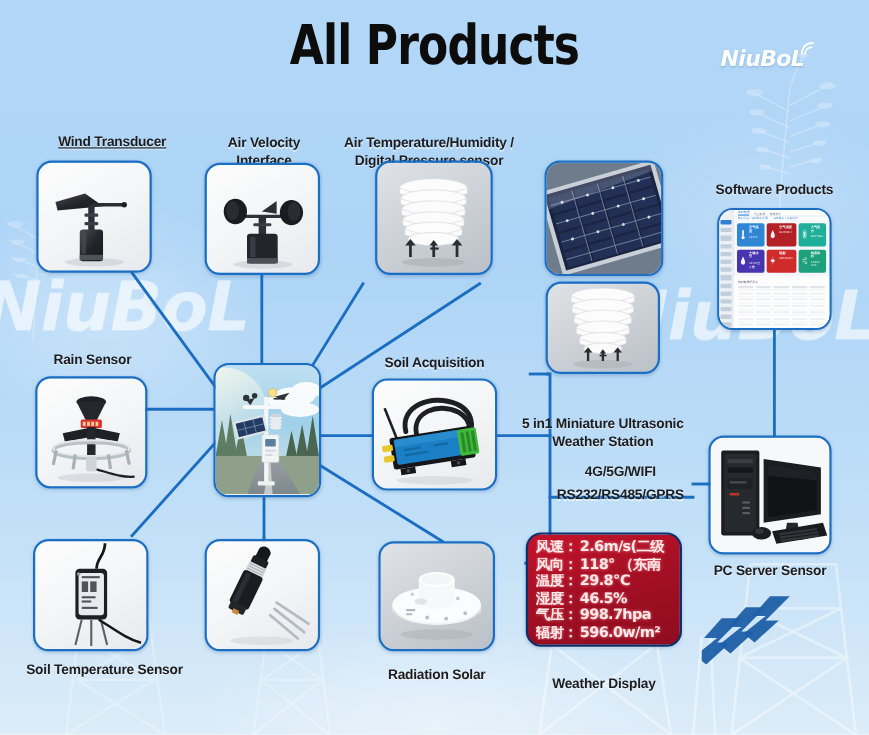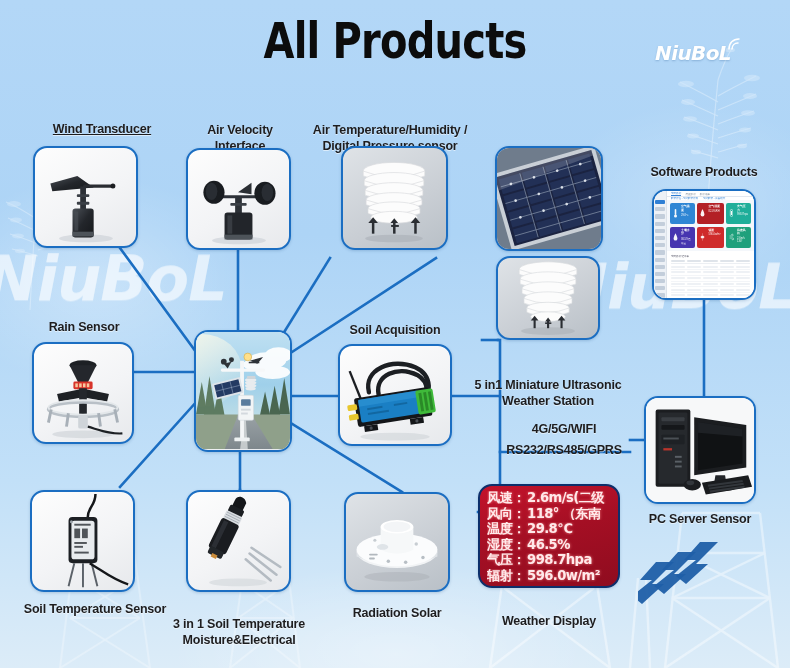--- a/index.html
+++ b/index.html
@@ -889,24 +889,20 @@
         <rect x="28" y="68" width="16" height="8" rx="2" fill="#22262a"></rect>
         <rect x="33" y="74" width="6" height="4" fill="#c98b3a"></rect>
       </g>
       <g stroke="#b4bbc2" stroke-width="2.6" fill="none" stroke-linecap="round">
         <path d="M66 58 L96 78"></path>
           <path d="M64 64 L92 86"></path>
           <path d="M60 70 L86 92"></path>
       </g>
     </svg>
   </div>
-  <div class="lbl" style="left:160px;top:602px;width:158px;white-space:pre-line;">
-    <span>3 in 1 Soil Temperature
-Moisture&amp;Electrical</span>
-  </div>
 
   <div class="card dark" style="left:344px;top:492px;width:106px;height:100px;">
     <svg class="inner" viewBox="0 0 106 100">
       <ellipse cx="53" cy="86" rx="34" ry="5" fill="#a8adb4" opacity=".45"></ellipse>
       <ellipse cx="53" cy="60" rx="42" ry="17" fill="#f1f3f5"></ellipse>
       <path d="M11 60 q42 18 84 0 l0 5 q-42 18 -84 0 Z" fill="#dfe3e7"></path>
       <ellipse cx="53" cy="58" rx="42" ry="17" fill="#fbfcfd"></ellipse>
       <path d="M36 34 q17 -7 34 0 l0 24 q-17 8 -34 0 Z" fill="#f6f8f9"></path>
       <ellipse cx="53" cy="34" rx="17" ry="7" fill="#ffffff"></ellipse>
       <ellipse cx="53" cy="34" rx="14" ry="5.4" fill="#f3f5f7"></ellipse>

